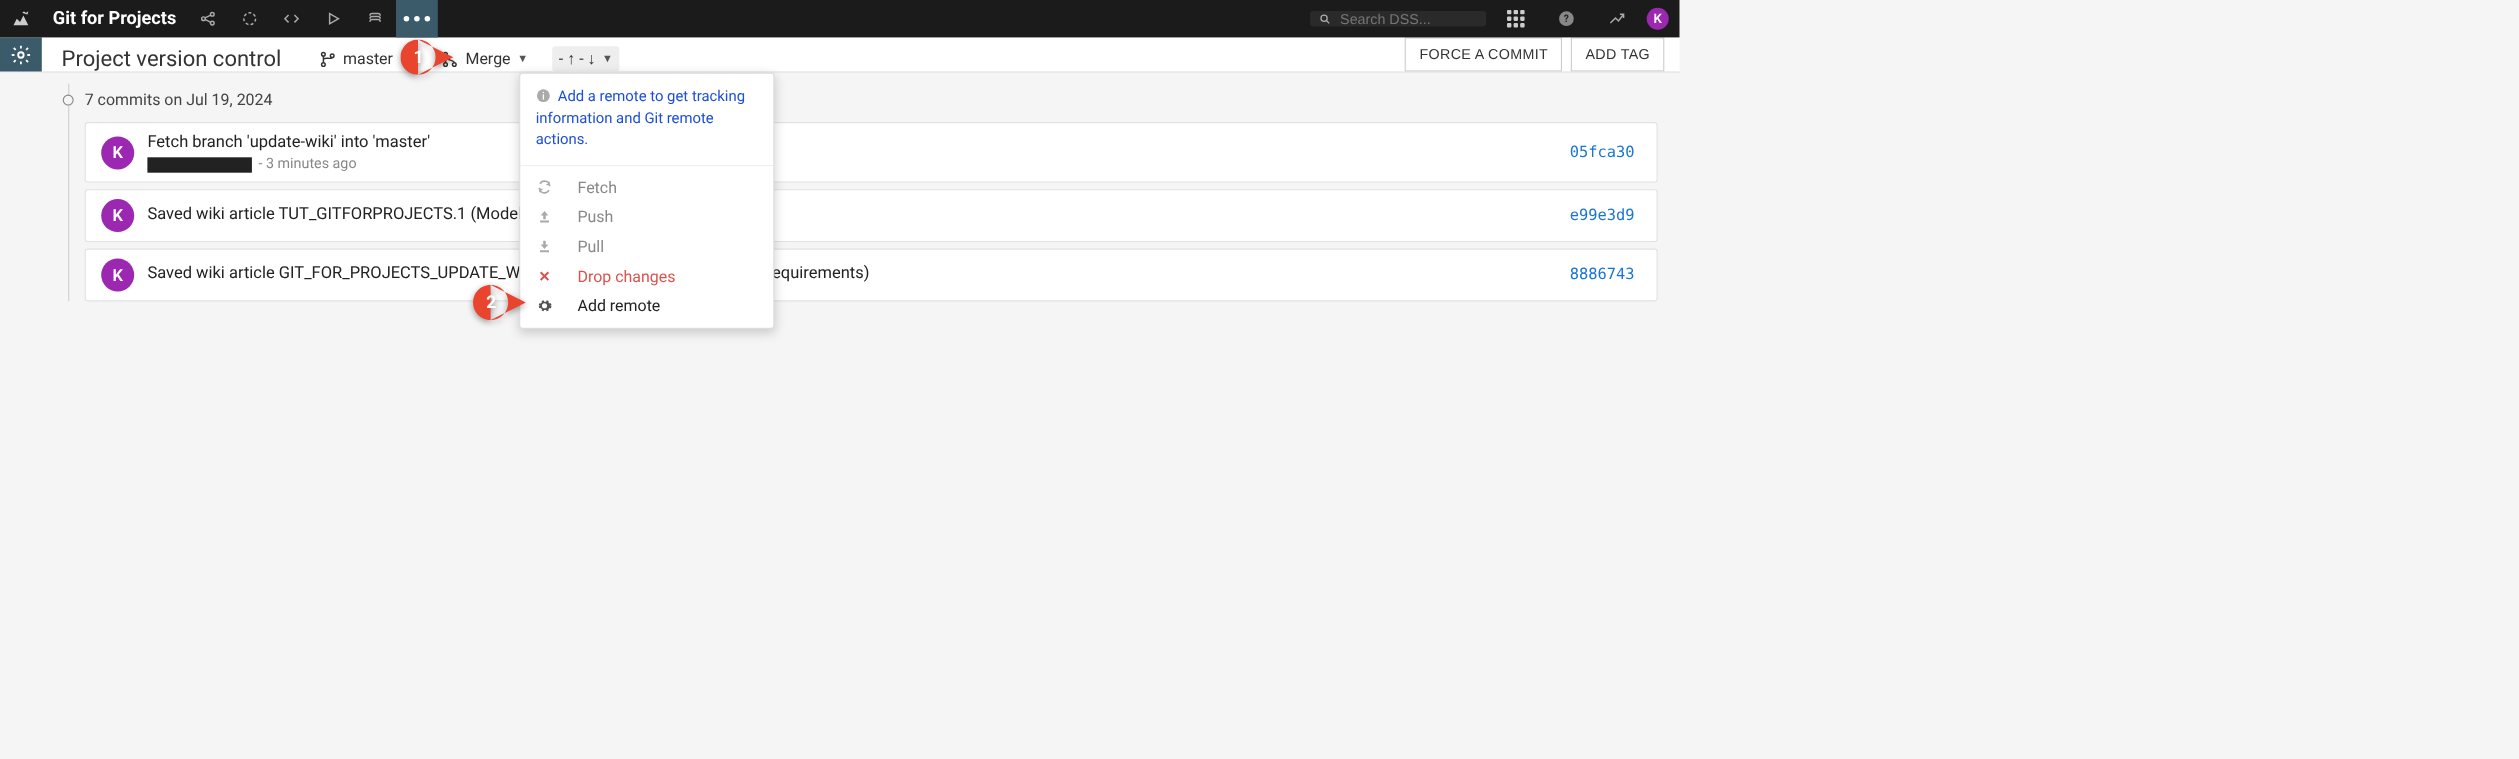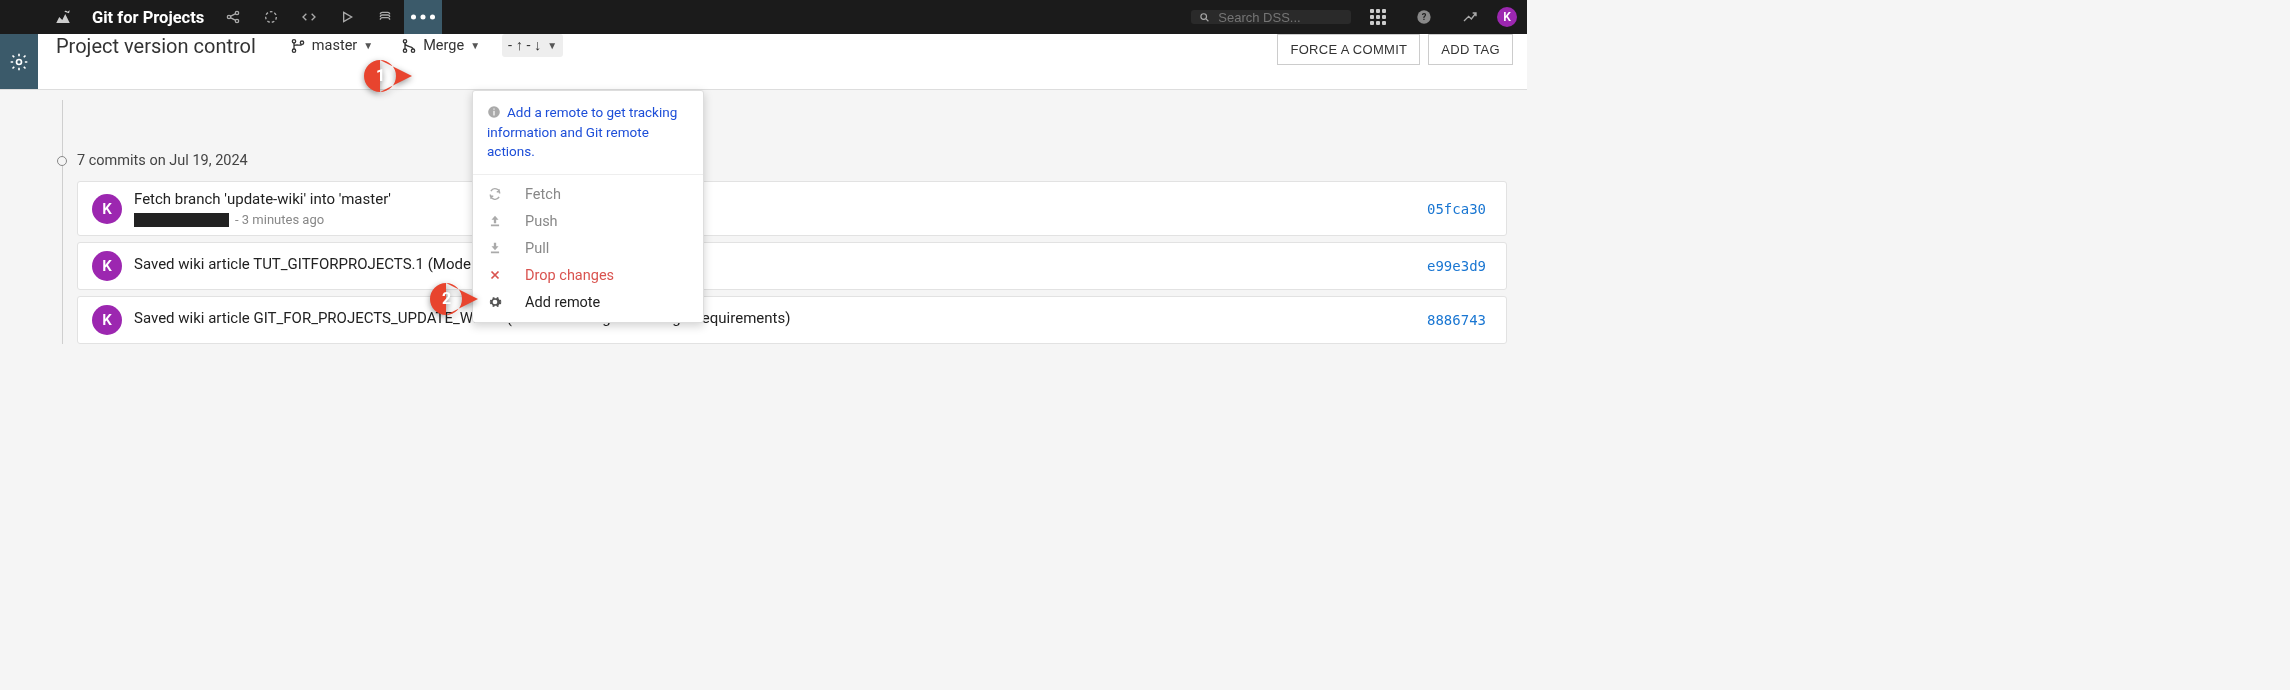--- a/index.html
+++ b/index.html
@@ -1,50 +1,50 @@
 <!DOCTYPE html>
 <html><head>
   <meta charset="utf-8">
   <style>
     * { box-sizing: border-box; margin: 0; padding: 0; }
     body { font-family: -apple-system, BlinkMacSystemFont, "Segoe UI", Roboto, sans-serif; background: #f5f5f5; width: 1527px; height: 460px; overflow: hidden; }
 
     
-    .topnav { height: 34px; background: #1b1b1b; display: flex; align-items: flex-end; color: #ccc; position: relative; padding-left: 44px; }
+    .topnav { height: 34px; background: #1b1b1b; display: flex; align-items: flex-end; color: #ccc; position: relative; }
     .topnav-left { display: flex; align-items: center; height: 100%; }
     .logo { width: 38px; display: flex; align-items: center; justify-content: center; height: 100%; }
     .project-name { color: #fff; font-weight: 700; font-size: 16.5px; padding: 0 10px; }
     .topnav-icon { width: 38px; height: 100%; display: flex; align-items: center; justify-content: center; }
     .topnav-icon svg { width: 16px; height: 16px; }
     .topnav-more { width: 38px; height: 100%; display: flex; align-items: center; justify-content: center; background: #3b5a6a; color: #fff; }
     .topnav-right { margin-left: auto; display: flex; align-items: center; height: 100%; gap: 8px; padding-right: 10px; }
     .search-box { background: #2a2a2a; border-radius: 3px; height: 14px; display: flex; align-items: center; padding: 0 8px; width: 160px; color: #aaa; font-size: 13px; gap: 8px; }
     .search-box input { background: transparent; border: none; outline: none; color: #ccc; font-size: 13px; width: 100%; }
     .apps-grid { display: grid; grid-template-columns: repeat(3, 4px); grid-template-rows: repeat(3, 4px); gap: 2px; }
     .apps-grid span { background: #ccc; width: 4px; height: 4px; border-radius: 1px; }
     .topnav-avatar { width: 20px; height: 20px; border-radius: 50%; background: #9c27b0; color: #fff; display: flex; align-items: center; justify-content: center; font-size: 12px; font-weight: 600; }
 
     
-    .subheader { background: #fff; height: 56px; display: flex; align-items: flex-start; border-bottom: 1px solid #ddd; }
+    .subheader { background: #fff; height: 32px; display: flex; align-items: flex-end; border-bottom: 1px solid #ddd; }
     .gear-side { width: 38px; height: 100%; background: #3b5a6a; display: flex; align-items: center; justify-content: center; }
     .gear-side svg { width: 20px; height: 20px; stroke: #fff; }
     .page-title { font-size: 20px; color: #333; padding: 0 18px; }
     .sub-controls { display: flex; align-items: center; gap: 16px; margin-left: 10px; }
     .sub-btn { display: flex; align-items: center; gap: 6px; font-size: 14.5px; color: #333; padding: 3px 6px; border-radius: 3px; }
     .sub-btn.bg { background: #eee; }
     .caret { font-size: 10px; color: #555; }
     .sub-right { margin-left: auto; display: flex; gap: 8px; padding-right: 14px; }
     .action-btn { border: 1px solid #ccc; background: #fff; color: #333; font-size: 13px; font-weight: 400; padding: 7px 12px; letter-spacing: 0.3px; }
 
     
     .body { display: flex; }
     .gutter { width: 38px; background: #f5f5f5; }
     .content { flex: 1; padding: 10px 20px 10px 10px; position: relative; }
     .timeline { margin-left: 14px; border-left: 1px solid #cfcfcf; position: relative; padding-top: 4px; }
-    .commits-header { font-size: 14.5px; color: #444; padding: 2px 0 6px 14px; position: relative; margin-top: 46px; }
+    .commits-header { font-size: 14.5px; color: #444; padding: 2px 0 6px 14px; position: relative; }
     .commits-header::before { content: ""; position: absolute; left: -6px; top: 6px; width: 8px; height: 8px; border: 1.5px solid #888; border-radius: 50%; background: #f5f5f5; }
 
     .commit { background: #fff; border: 1px solid #e2e2e2; border-radius: 3px; margin: 6px 0 6px 14px; padding: 8px 14px; display: flex; align-items: center; gap: 12px; position: relative; }
     .commit-avatar { width: 30px; height: 30px; border-radius: 50%; background: #9c27b0; color: #fff; display: flex; align-items: center; justify-content: center; font-weight: 600; font-size: 15px; flex-shrink: 0; }
     .commit-main { flex: 1; min-width: 0; }
     .commit-msg { font-size: 15px; color: #222; margin-bottom: 4px; }
     .commit-meta { font-size: 13px; color: #888; display: flex; align-items: center; gap: 6px; }
     .redacted { width: 95px; height: 14px; background: #222; display: inline-block; }
     .commit-hash { font-size: 14px; color: #1976d2; font-family: monospace; padding: 4px 6px; }
 

